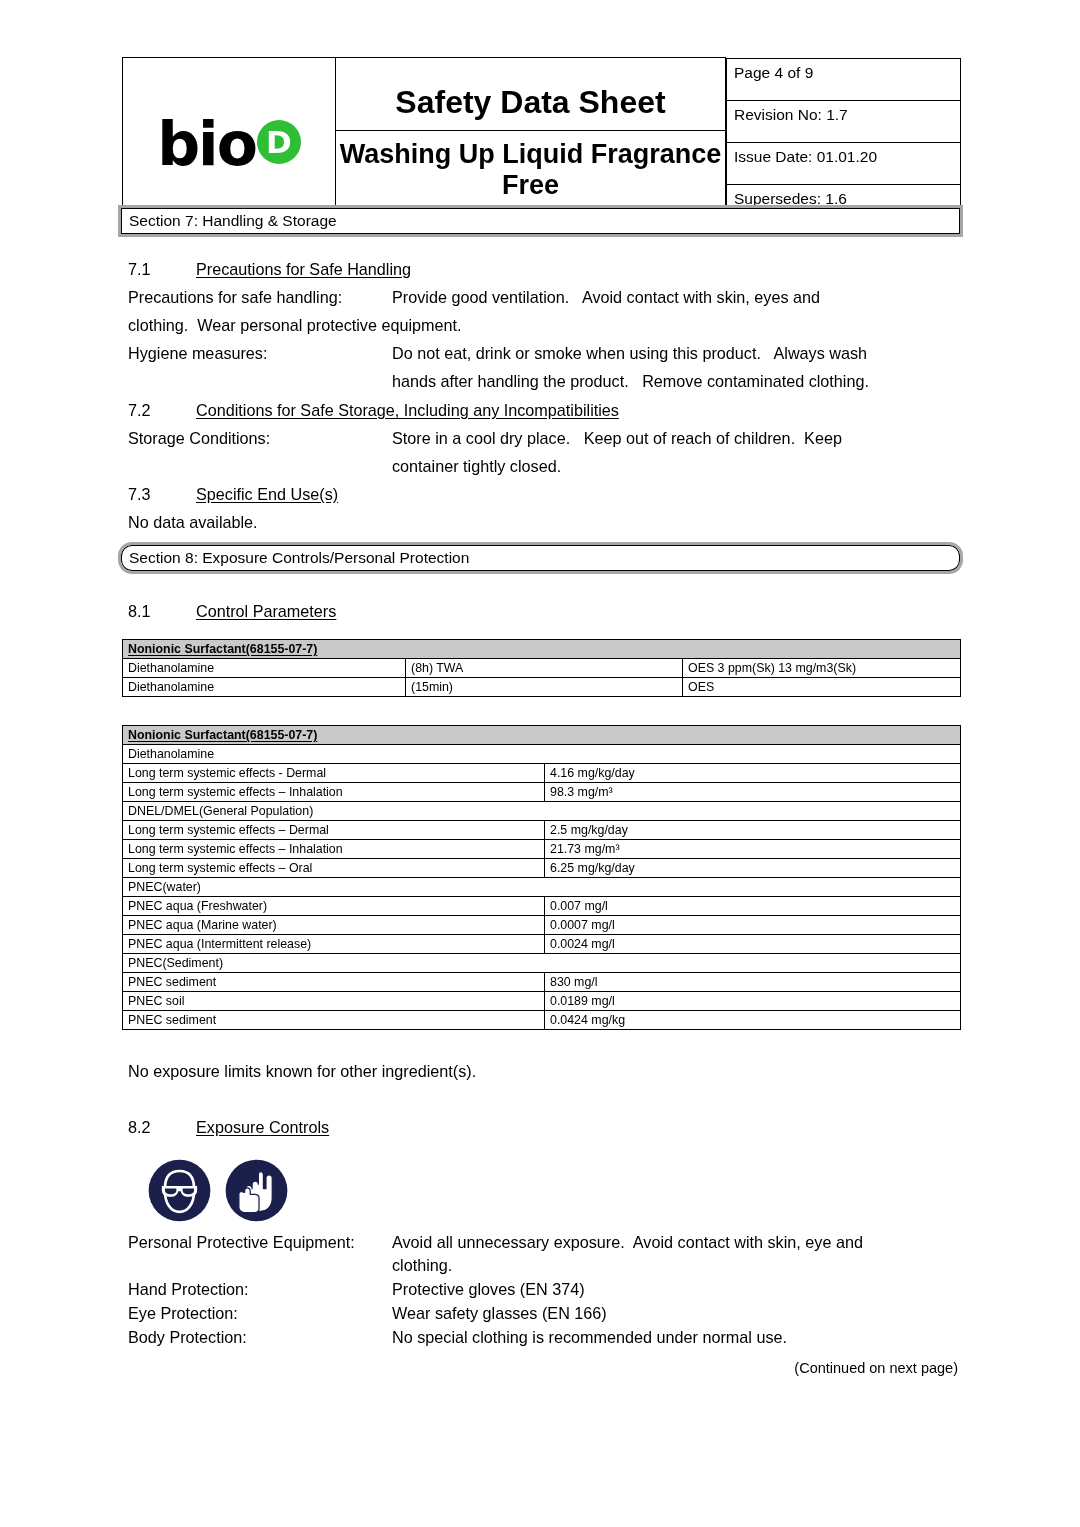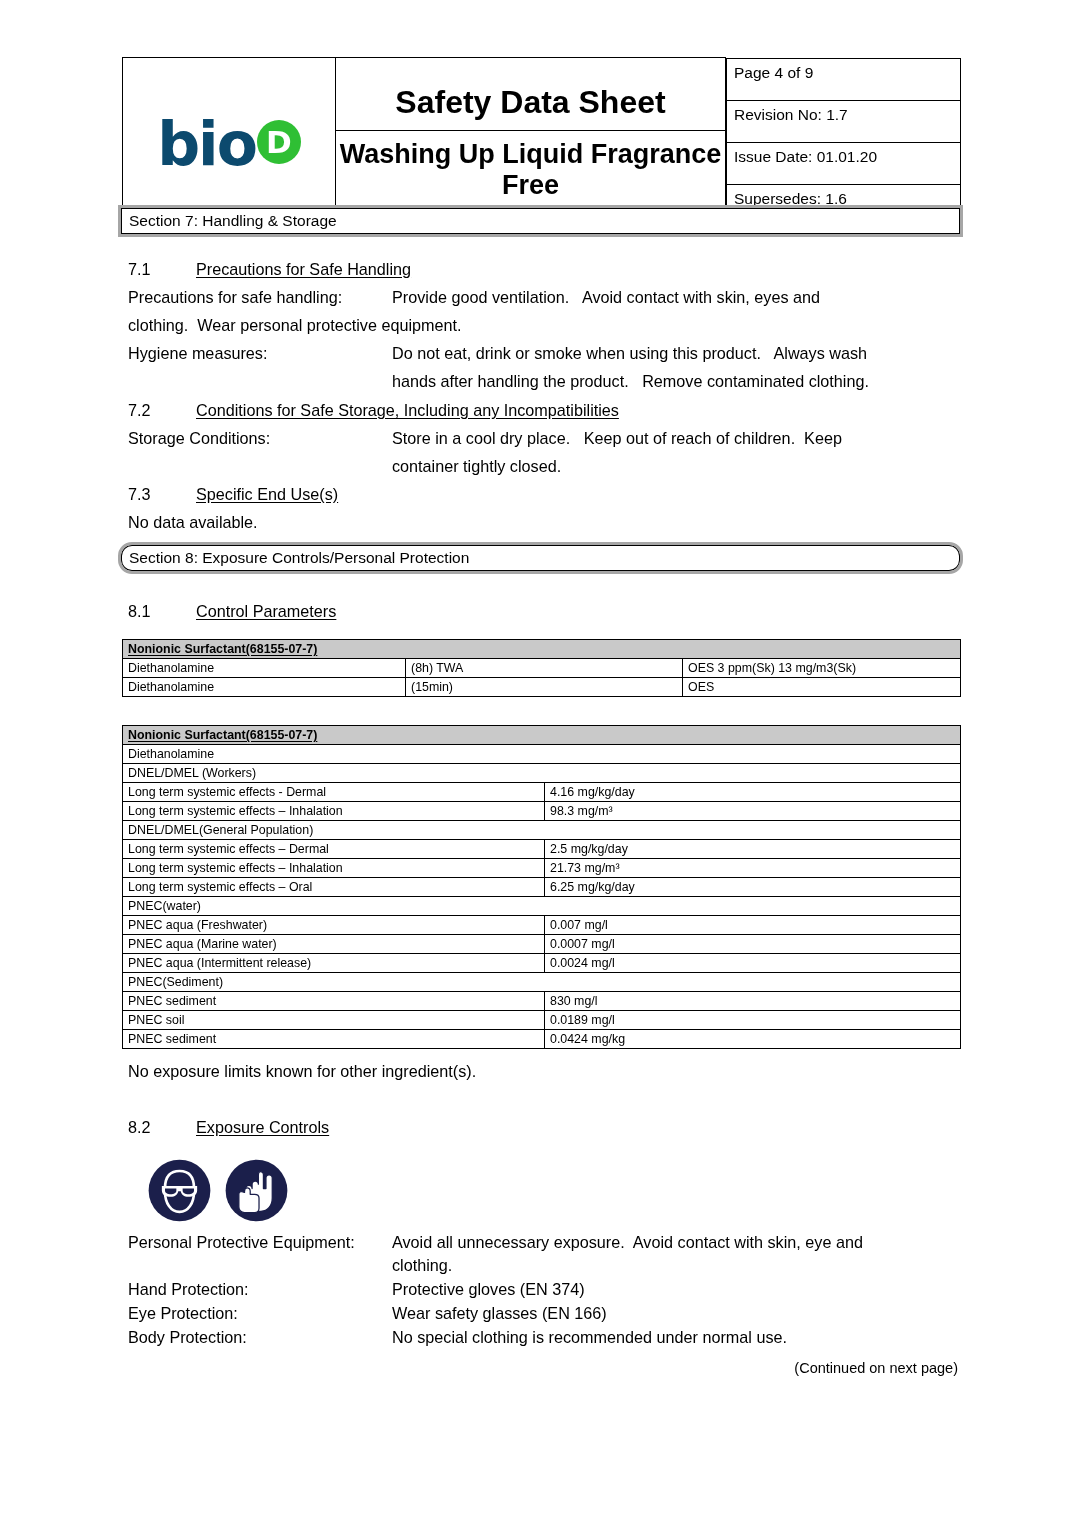--- a/index.html
+++ b/index.html
@@ -44,21 +44,21 @@
     align-items: center;
     justify-content: center;
     height: 116px;
   }
   .logo-bio {
     font-family: "DejaVu Sans", sans-serif;
     font-weight: bold;
     font-size: 60px;
     letter-spacing: -2px;
     line-height: 1;
-    color: #0c4a6e;
+    color: #000000;
     position: relative;
     top: 2px;
   }
   .logo-d {
     display: inline-block;
     width: 44px;
     height: 44px;
     border-radius: 50%;
     background: #2fbf34;
     color: #ffffff;
@@ -258,23 +258,20 @@
         <col style="width:416px">
       </colgroup>
     <tbody>
       <tr>
         <td class="shaded" colspan="2">Nonionic Surfactant(68155-07-7)</td>
       </tr>
       <tr>
           <td colspan="2">Diethanolamine</td>
         </tr>
       <tr>
-          <td colspan="2">DNEL/DMEL (Workers)</td>
-        </tr>
-      <tr>
           <td>Long term systemic effects - Dermal</td>
           <td>4.16 mg/kg/day</td>
         </tr>
       <tr>
           <td>Long term systemic effects – Inhalation</td>
           <td>98.3 mg/m³</td>
         </tr>
       <tr>
           <td colspan="2">DNEL/DMEL(General Population)</td>
         </tr>

